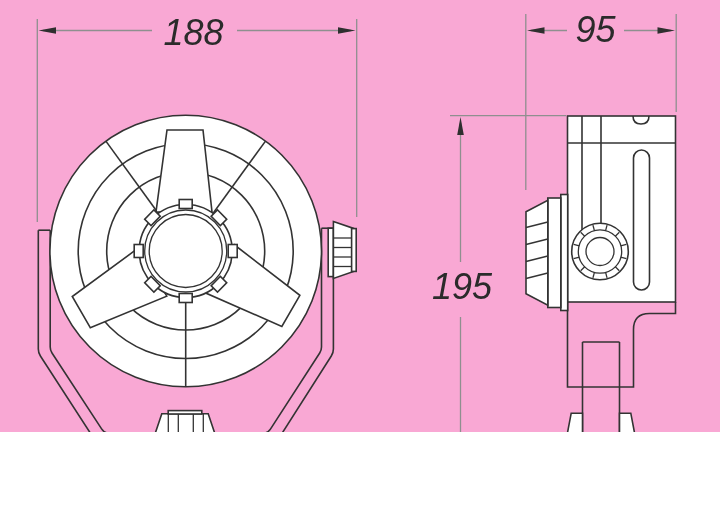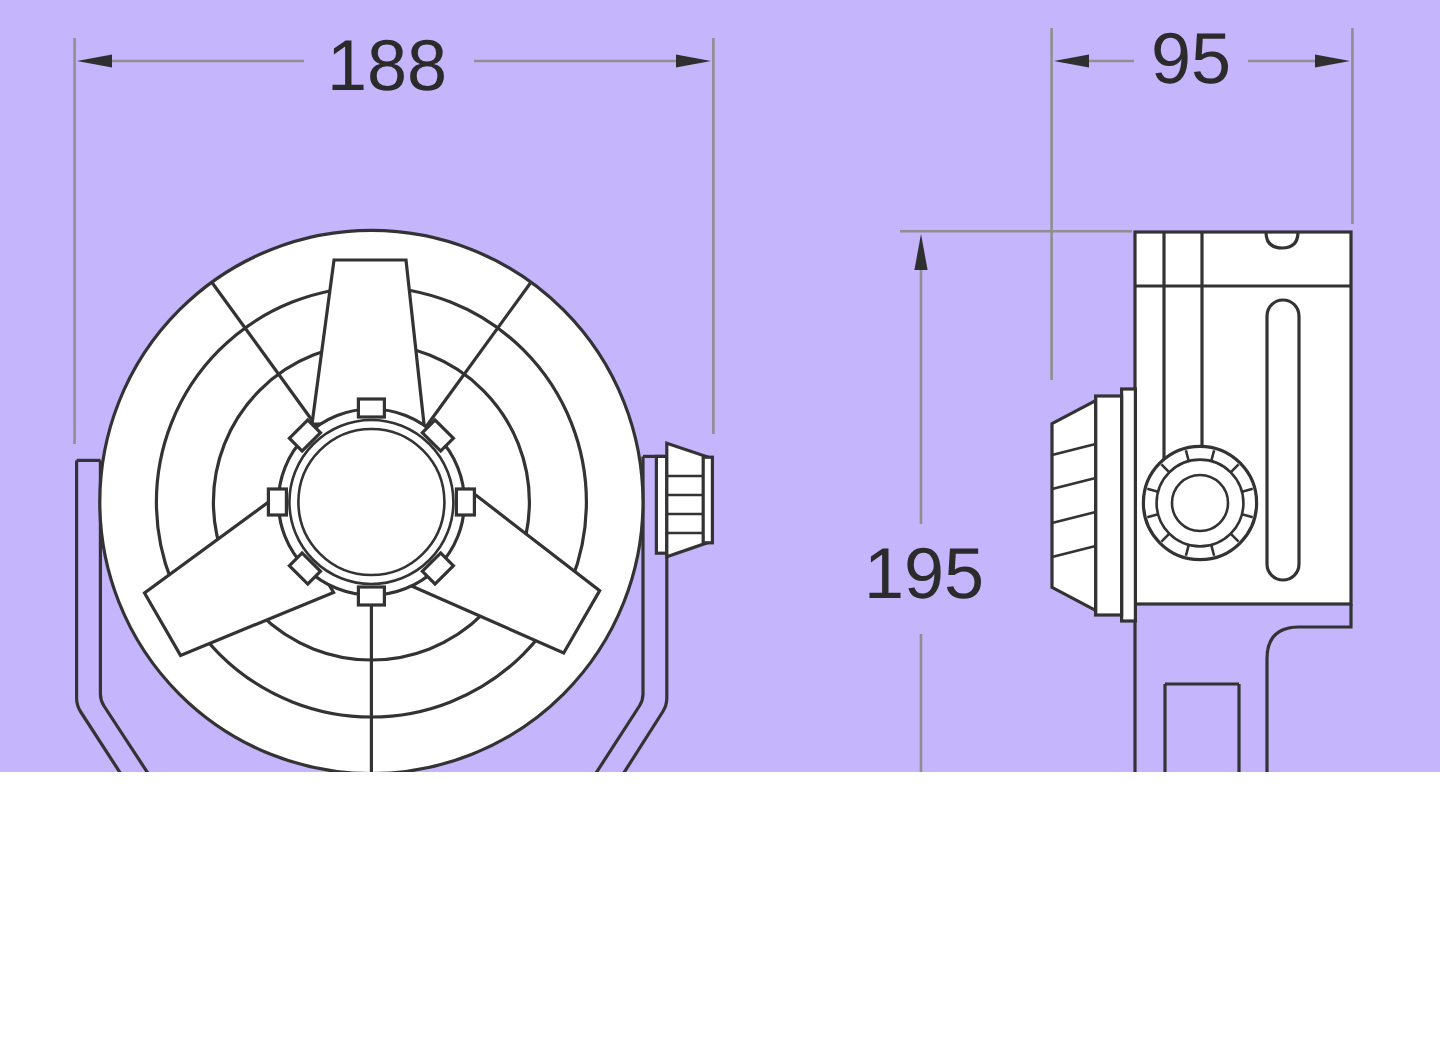--- a/index.html
+++ b/index.html
@@ -1,17 +1,17 @@
 <!DOCTYPE html>
 <html><head>
 <meta charset="utf-8">
 <style>
   html,body{margin:0;padding:0;background:#ffffff;}
-  .canvas{position:relative;width:720px;height:386px;background:#c4b5fd;overflow:hidden;
-          font-family:"Liberation Sans", sans-serif;}
+  .canvas{position:relative;width:720px;height:432px;background:#f9a8d4;overflow:hidden;
+          font-family:"Liberation Sans", sans-serif;font-style:italic;}
   svg{display:block}
   .dim-text{font-family:"Liberation Sans", sans-serif;font-size:36px;fill:#2b2b2b;}
   .dline{stroke:#8f8f8f;stroke-width:1.3;fill:none;}
   .arrow{fill:#2f2f2f;stroke:none;}
   .ln{stroke:#333333;stroke-width:1.6;fill:none;}
   .lnf{stroke:#333333;stroke-width:1.6;fill:#ffffff;}
   .lnt{stroke:#333333;stroke-width:1.3;fill:none;}
 </style>
 </head>
 <body>

